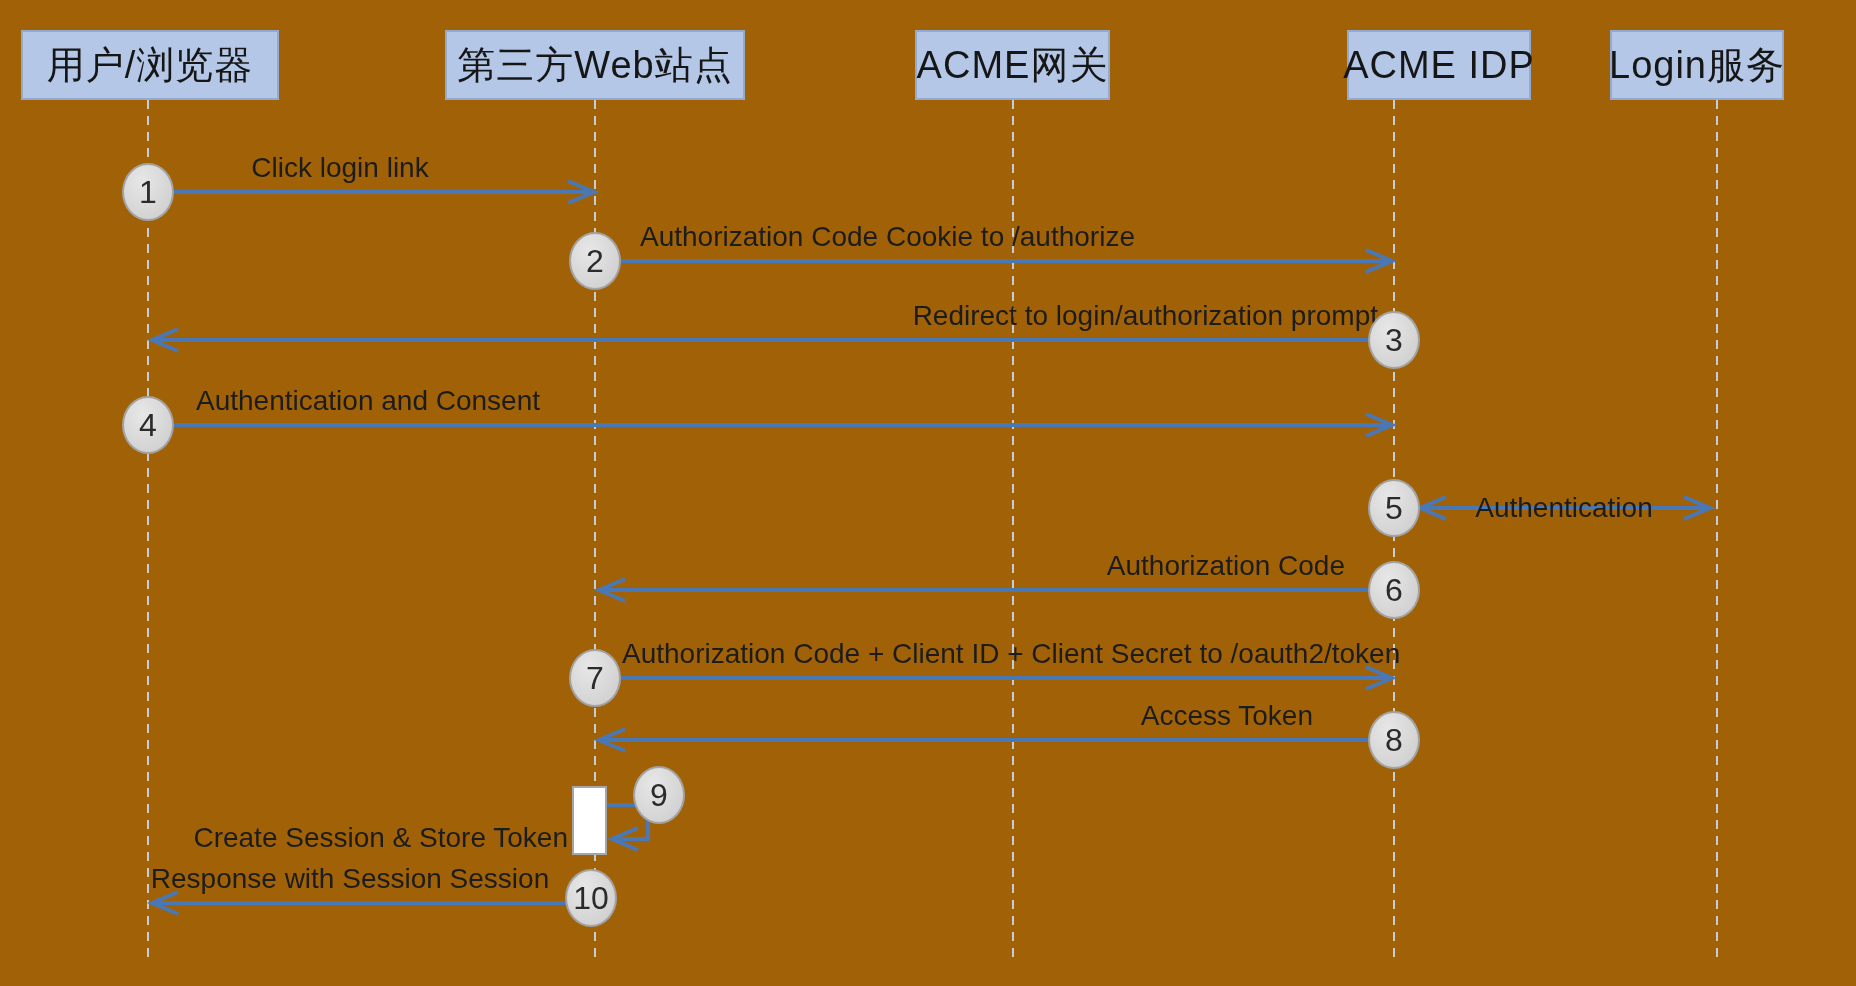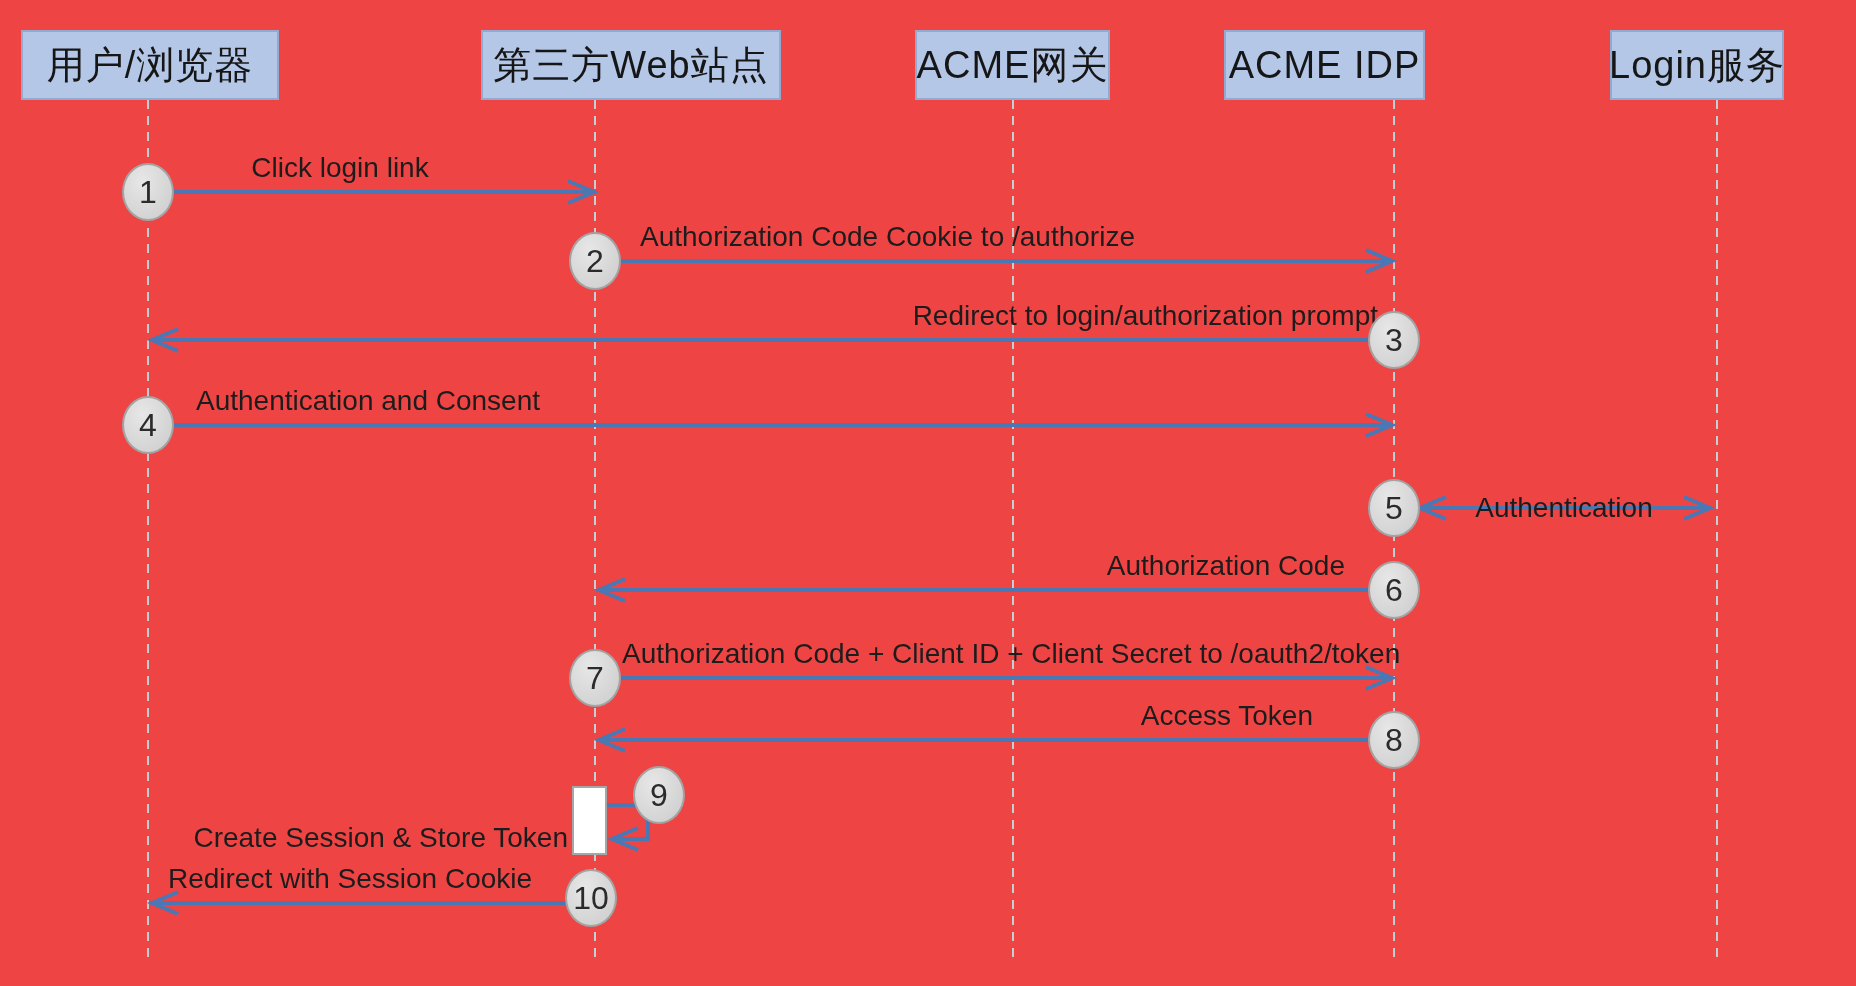--- a/index.html
+++ b/index.html
@@ -1,38 +1,38 @@
 <!DOCTYPE html>
 <html><head>
 <meta charset="utf-8">
 <style>
   html,body{margin:0;padding:0;background:#ffffff;}
   #canvas{
     position:relative;
     width:1856px;height:986px;
-    background:#ef4444;
+    background:#a16207;
     font-family:"Liberation Sans","DejaVu Sans",sans-serif;
     overflow:hidden;
     text-decoration:underline;
   }
   #wires{position:absolute;left:0;top:0;width:1856px;height:986px;}
 
   
   .pbox{
     position:absolute;top:30px;height:70px;
     background:#b4c7e7;border:2px solid #93a9cf;
     box-sizing:border-box;
     display:flex;align-items:center;justify-content:center;
     font-size:38px;color:#161616;letter-spacing:1px;
     white-space:nowrap;
   }
   .p1{left:21px;width:258px;}
-  .p2{left:445px;width:300px;margin-left:36px;}
+  .p2{left:445px;width:300px;}
   .p3{left:915px;width:195px;}
-  .p4{left:1224px;width:201px;}
+  .p4{left:1347px;width:184px;}
   .p5{left:1610px;width:174px;}
 
   
   .mlabel{
     position:absolute;
     font-size:28px;line-height:36px;color:#1c1c1c;
     white-space:nowrap;
   }
   .m1{left:180px;top:150px;width:320px;text-align:center;}
   .m2{left:640px;top:219px;}
@@ -136,21 +136,21 @@
 
   <div class="mlabel m1">Click login link</div>
   <div class="mlabel m2">Authorization Code Cookie to /authorize</div>
   <div class="mlabel m3">Redirect to login/authorization prompt</div>
   <div class="mlabel m4">Authentication and Consent</div>
   <div class="mlabel m5">Authentication</div>
   <div class="mlabel m6">Authorization Code</div>
   <div class="mlabel m7">Authorization Code + Client ID + Client Secret to /oauth2/token</div>
   <div class="mlabel m8">Access Token</div>
   <div class="mlabel m9">Create Session &amp; Store Token</div>
-  <div class="mlabel m10">Redirect with Session Cookie</div>
+  <div class="mlabel m10">Response with Session Session</div>
 
   <div class="ncircle c1">1</div>
   <div class="ncircle c2">2</div>
   <div class="ncircle c3">3</div>
   <div class="ncircle c4">4</div>
   <div class="ncircle c5">5</div>
   <div class="ncircle c6">6</div>
   <div class="ncircle c7">7</div>
   <div class="ncircle c8">8</div>
   <div class="ncircle c9">9</div>

